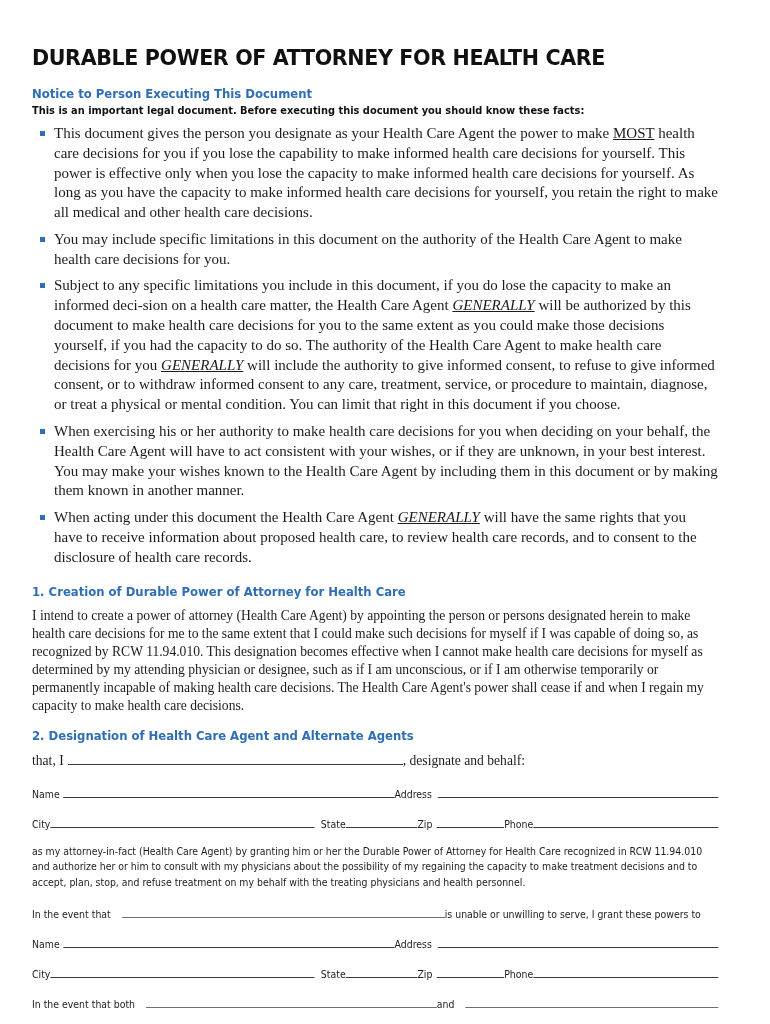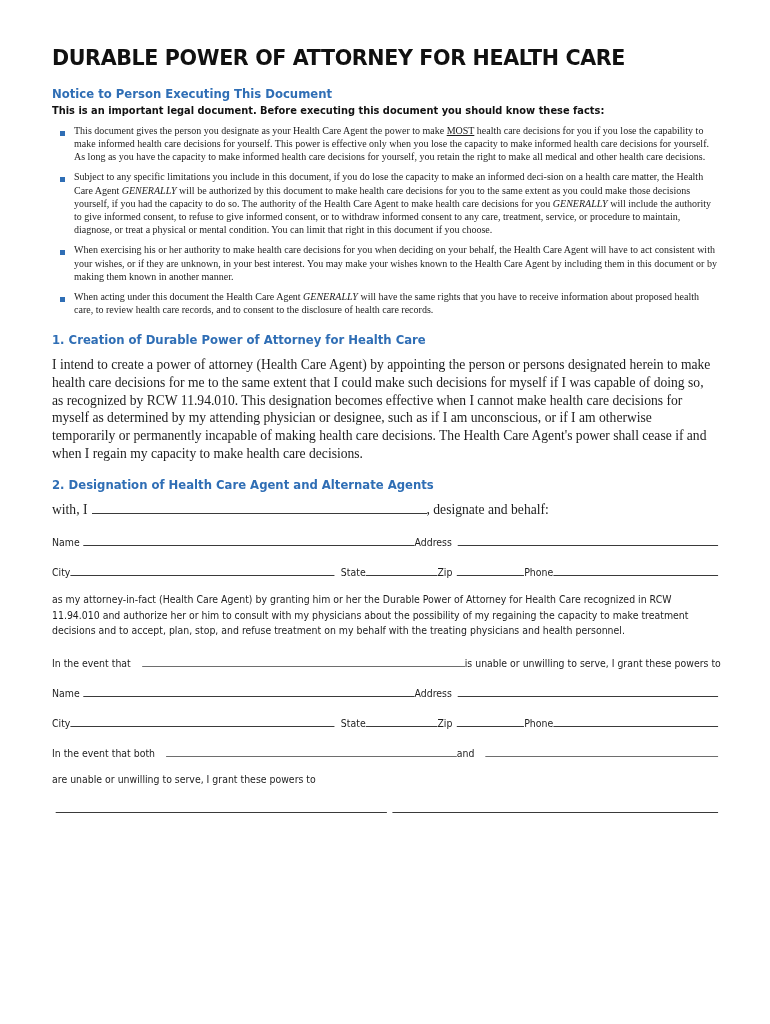--- a/index.html
+++ b/index.html
@@ -9,21 +9,21 @@
     height: 1024px;
     background: #ffffff;
     font-family: "Liberation Serif", "DejaVu Serif", serif;
     color: #1a1a1a;
     overflow: hidden;
   }
   .page {
     width: 770px;
     height: 917px;
     background: #ffffff;
-    padding: 46px 52px 0 52px;
+    padding: 46px 52px 0 32px;
     position: relative;
   }
 
   
   .doc-title {
     font-family: "DejaVu Sans", "Liberation Sans", sans-serif;
     font-weight: bold;
     font-size: 21.5px;
     letter-spacing: -0.4px;
     color: #111111;
@@ -59,37 +59,37 @@
   
   ul.facts {
     list-style: none;
     margin: 0 0 16px 0;
     padding: 0;
   }
   ul.facts > li {
     position: relative;
     padding-left: 22px;
     margin-bottom: 7px;
-    font-size: 10px;
+    font-size: 15px;
     line-height: 1.32;
     text-align: left;
     color: #1c1c1c;
   }
   ul.facts > li:last-child { margin-bottom: 7px; }
   ul.facts > li::before {
     content: "";
     position: absolute;
     left: 8px;
     top: 7px;
     width: 5px;
     height: 5px;
     background: #2f6eb5;
   }
   .u { text-decoration: underline; }
-  .it { font-style: italic; }
+  .it { font-style: italic; text-decoration: underline; }
 
   
   p.body-serif {
     font-size: 13.6px;
     line-height: 1.315;
     margin: 8px 0 2px 0;
     color: #1c1c1c;
   }
 
   
@@ -149,34 +149,35 @@
 
 <div class="page">
 
   <h1 class="doc-title">DURABLE POWER OF ATTORNEY FOR HEALTH CARE</h1>
 
   <div class="blue-head">Notice to Person Executing This Document</div>
   <div class="bold-note">This is an important legal document. Before executing this document you should know these facts:</div>
 
   <ul class="facts" id="facts-list">
       <li><span>This document gives the person you designate as your Health Care Agent the power to make </span><span class="u">MOST</span><span> health care decisions for you if you lose the capability to make informed health care decisions for yourself. This power is effective only when you lose the capacity to make informed health care decisions for yourself. As long as you have the capacity to make informed health care decisions for yourself, you retain the right to make all medical and other health care decisions.</span></li>
+      <li><span>You may include specific limitations in this document on the authority of the Health Care Agent to make health care decisions for you.</span></li>
       <li><span>Subject to any specific limitations you include in this document, if you do lose the capacity to make an informed deci-sion on a health care matter, the Health Care Agent </span><span class="it">GENERALLY</span><span> will be authorized by this document to make health care decisions for you to the same extent as you could make those decisions yourself, if you had the capacity to do so. The authority of the Health Care Agent to make health care decisions for you </span><span class="it">GENERALLY</span><span> will include the authority to give informed consent, to refuse to give informed consent, or to withdraw informed consent to any care, treatment, service, or procedure to maintain, diagnose, or treat a physical or mental condition. You can limit that right in this document if you choose.</span></li>
       <li><span>When exercising his or her authority to make health care decisions for you when deciding on your behalf, the Health Care Agent will have to act consistent with your wishes, or if they are unknown, in your best interest. You may make your wishes known to the Health Care Agent by including them in this document or by making them known in another manner.</span></li>
       <li><span>When acting under this document the Health Care Agent </span><span class="it">GENERALLY</span><span> will have the same rights that you have to receive information about proposed health care, to review health care records, and to consent to the disclosure of health care records.</span></li>
     </ul>
 
   <div class="section">
     <div class="blue-head">1. Creation of Durable Power of Attorney for Health Care</div>
     <p class="body-serif">I intend to create a power of attorney (Health Care Agent) by appointing the person or persons designated herein to make health care decisions for me to the same extent that I could make such decisions for myself if I was capable of doing so, as recognized by RCW 11.94.010. This designation becomes effective when I cannot make health care decisions for myself as determined by my attending physician or designee, such as if I am unconscious, or if I am otherwise temporarily or permanently incapable of making health care decisions. The Health Care Agent's power shall cease if and when I regain my capacity to make health care decisions.</p>
   </div>
 
   <div class="section">
     <div class="blue-head">2. Designation of Health Care Agent and Alternate Agents</div>
     <p class="body-serif">
-      <span>with, I</span><span class="sp-sm"></span><span style="display:inline-block;width:335px;border-bottom:1px solid #3a3a3a;height:12px;"></span><span>, designate and behalf:</span>
+      <span>that, I</span><span class="sp-sm"></span><span style="display:inline-block;width:335px;border-bottom:1px solid #3a3a3a;height:12px;"></span><span>, designate and behalf:</span>
     </p>
   </div>
 
   <div class="formzone">
 
     <div class="frow">
       <span class="flabel">Name</span>
       <span class="fline w-name gap-l"></span>
       <span class="flabel">Address</span>
       <span class="fline w-addr"></span>

